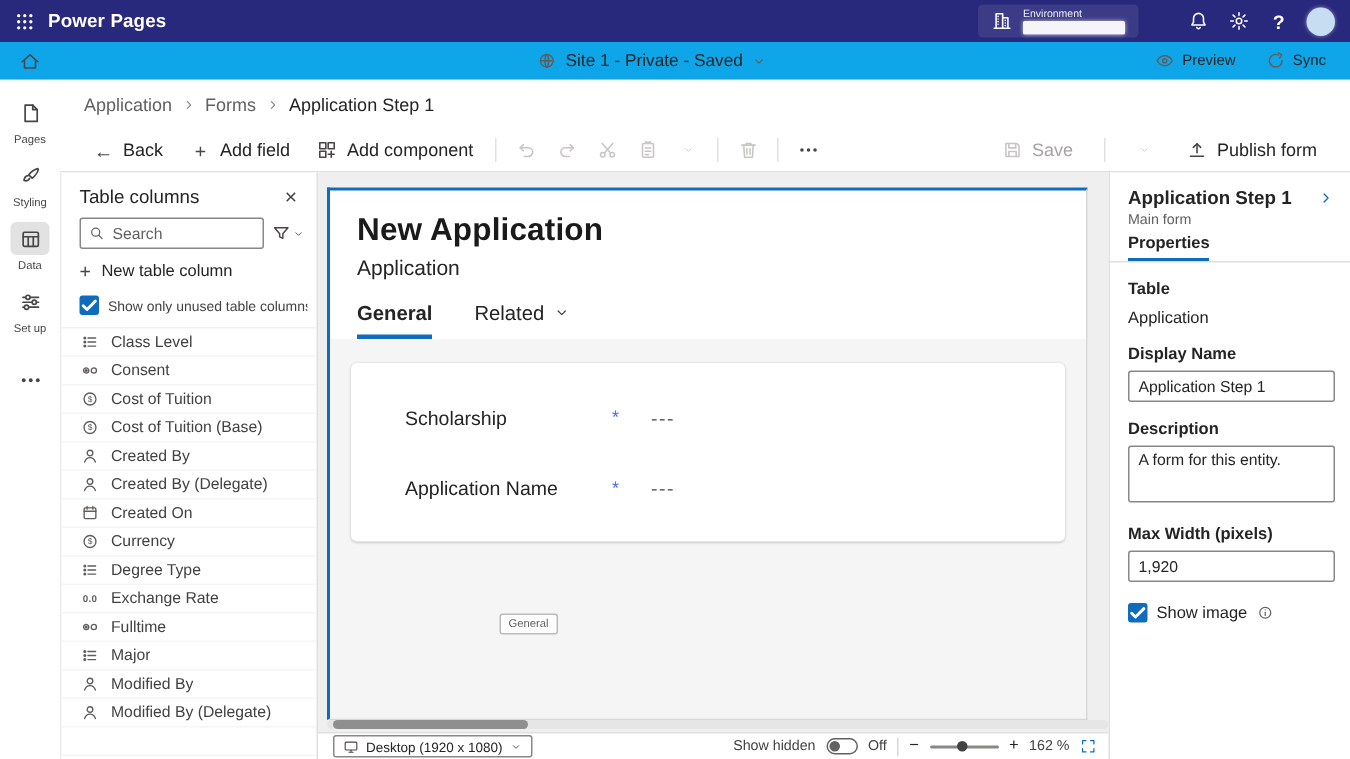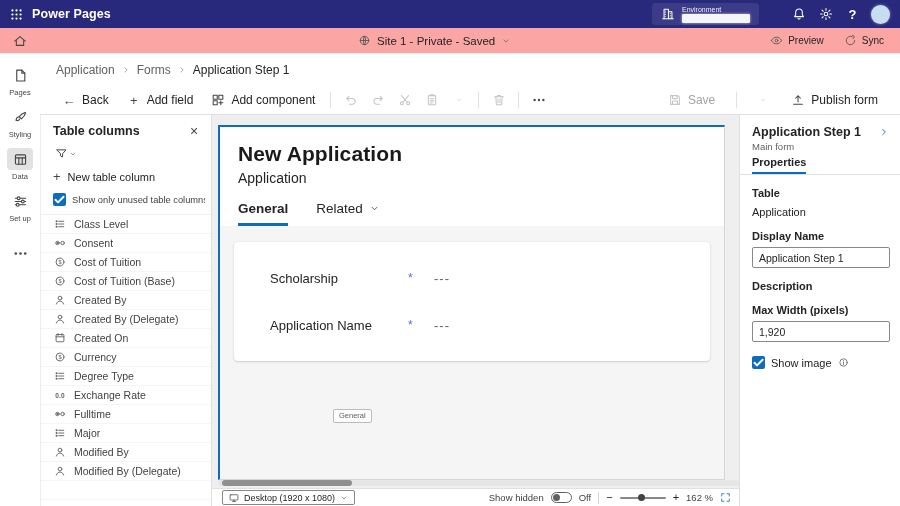--- a/index.html
+++ b/index.html
@@ -16,21 +16,21 @@
   .waffle{width:32px;height:28px;display:flex;align-items:center;justify-content:center;color:#fff}
   .brand{font-size:12.5px;font-weight:bold;letter-spacing:.1px}
   .env{position:absolute;left:652px;top:3px;height:22px;display:flex;align-items:center;gap:7px;padding:0 9px;background:rgba(255,255,255,.09);border-radius:3px;color:#fff}
   .env-label{font-size:7px;opacity:.92}
   .env-redacted{width:68px;height:9px;background:rgba(255,255,255,.95);border-radius:1px;box-shadow:0 0 3px rgba(255,255,255,.7);margin-top:1px}
   .top-actions{position:absolute;right:4px;top:0;height:28px;display:flex;align-items:center}
   .top-icon{width:27px;height:28px;display:flex;align-items:center;justify-content:center;color:#fff}
   .avatar{width:19px;height:19px;border-radius:50%;background:#c7ddf2;box-shadow:0 0 3px rgba(255,255,255,.5);margin:0 6px 0 5px}
 
   
-  .sitebar{position:absolute;left:0;top:28px;width:900px;height:26px;background:#fca5a5;border-bottom:1px solid #f1f1f1;display:flex;align-items:center;z-index:4}
+  .sitebar{position:absolute;left:0;top:28px;width:900px;height:26px;background:#0ea5e9;border-bottom:1px solid #f1f1f1;display:flex;align-items:center;z-index:4}
   .home-btn{width:40px;height:26px;display:flex;align-items:center;justify-content:center;color:#484644}
   .site-group{position:absolute;left:358px;display:flex;align-items:center;gap:6px}
   .site-title{font-size:11.5px;color:#242424}
   .gray{color:#605e5c}
   .site-right{margin-left:auto;display:flex;gap:20px;padding-right:16px}
   .site-action{display:flex;align-items:center;gap:5px;font-size:10px;color:#242424}
 
   
   .rail{position:absolute;left:0;top:54px;width:40px;bottom:0;background:#fff;display:flex;flex-direction:column;align-items:center;padding-top:8px;gap:5px;z-index:3}
   .rail-item{width:36px;display:flex;flex-direction:column;align-items:center;gap:2px;padding:2px 0}
@@ -54,21 +54,21 @@
   .tb-icbtn .tb-ic{color:#c8c6c4}
   .tb-icbtn.dark .tb-ic{color:#484644}
   .tb-divider{width:1px;height:16px;background:#e1e1e1;margin:0 5px}
   .tb-right{margin-left:auto;display:flex;align-items:center;gap:8px;padding-right:4px}
   .tb-btn.disabled{color:#a6a4a2}
   .tb-btn.disabled .tb-ic{color:#c8c6c4}
 
   
   .left-panel{position:absolute;left:40px;top:115px;width:172px;bottom:0;background:#fff;border-left:1px solid #ededed;border-right:1px solid #e0e0e0;display:flex;flex-direction:column;overflow:hidden}
   .lp-head{display:flex;align-items:center;justify-content:space-between;padding:9px 10px 7px 12px}
-  .lp-title{font-size:12.5px;font-weight:bold;color:#242424}
+  .lp-title{font-size:12.5px;font-weight:normal;color:#242424}
   .lp-close{color:#484644;width:14px;height:14px;display:flex;align-items:center;justify-content:center}
   .lp-searchrow{display:flex;align-items:center;gap:3px;padding:0 6px 0 12px}
   .lp-search{flex:1;display:flex;align-items:center;gap:5px;border:1px solid #8a8886;border-radius:2px;height:21px;padding:0 5px;min-width:0}
   .lp-search .ic{color:#616161}
   .lp-search input{border:none;outline:none;flex:1;min-width:0;font-size:10.5px;font-family:"Liberation Sans",sans-serif;color:#242424;background:transparent}
   .lp-search input::placeholder{color:#616161}
   .lp-filter{display:flex;align-items:center;gap:1px;color:#484644;padding:2px}
   .lp-new{display:flex;align-items:center;gap:7px;padding:8px 12px 5px;font-size:11px;color:#242424}
   .lp-new .glyph{color:#484644}
   .lp-check{display:flex;align-items:center;gap:6px;padding:5px 6px 8px 12px}
@@ -438,20 +438,29 @@
   <aside class="left-panel" data-interactable="false">
     <div class="lp-head" data-interactable="false">
       <span class="lp-title" data-interactable="false">Table columns</span>
       <span class="lp-close" data-interactable="true">
           <span data-icon="close" data-interactable="false">
             <span class="glyph" style="font-size:14px">×</span>
           </span>
         </span>
     </div>
     <div class="lp-searchrow" data-interactable="false">
+      <div class="lp-search" data-interactable="true">
+        <span class="ic ic-11" data-icon="search" data-interactable="false">
+            <svg viewBox="0 0 16 16" fill="none" stroke="currentColor" stroke-width="1.2" stroke-linecap="round" stroke-linejoin="round" style="width:100%;height:100%;display:block">
+              <circle cx="7" cy="7" r="3.9"></circle>
+              <path d="M10 10l3.2 3.2"></path>
+            </svg>
+          </span>
+        <input type="text" data-interactable="true" placeholder="Search" style="">
+      </div>
       <div class="lp-filter" data-interactable="true">
         <span class="ic ic-12 ic-13" data-icon="filter" data-interactable="false">
             <svg viewBox="0 0 16 16" fill="none" stroke="currentColor" stroke-width="1.2" stroke-linecap="round" stroke-linejoin="round" style="width:100%;height:100%;display:block">
               <path d="M2.5 3.5h11l-4.2 4.9v3.8l-2.6-1.3V8.4z"></path>
             </svg>
           </span>
         <span class="ic ic-8" data-icon="chevron-down" data-interactable="false">
             <svg viewBox="0 0 16 16" fill="none" stroke="currentColor" stroke-width="1.2" stroke-linecap="round" stroke-linejoin="round" style="width:100%;height:100%;display:block">
               <path d="M4.5 6.3 8 9.8l3.5-3.5"></path>
             </svg>
@@ -702,20 +711,21 @@
     <div><span class="rp-tab" data-interactable="true">Properties</span></div>
     <div class="rp-divider" data-interactable="false"></div>
 
     <div class="rp-group-label" data-interactable="false">Table</div>
     <div class="rp-static" data-interactable="false">Application</div>
 
     <div class="rp-group-label" data-interactable="false">Display Name</div>
     <input class="rp-input" type="text" data-interactable="true" value="Application Step 1" style="">
 
     <div class="rp-group-label" data-interactable="false">Description</div>
+    <textarea class="rp-textarea" data-interactable="true" style="">A form for this entity.</textarea>
 
     <div class="rp-group-label" data-interactable="false">Max Width (pixels)</div>
     <input class="rp-input" type="text" data-interactable="true" value="1,920" style="">
 
     <div class="rp-checkrow" data-interactable="true">
       <span class="checkbox" data-icon="check" data-interactable="true">
           <svg viewBox="0 0 16 16" fill="none" stroke="currentColor" stroke-width="1.2" stroke-linecap="round" stroke-linejoin="round" style="width:100%;height:100%;display:block">
             <path d="M3 8.4l3.2 3.1L13 4.6"></path>
           </svg>
         </span>

